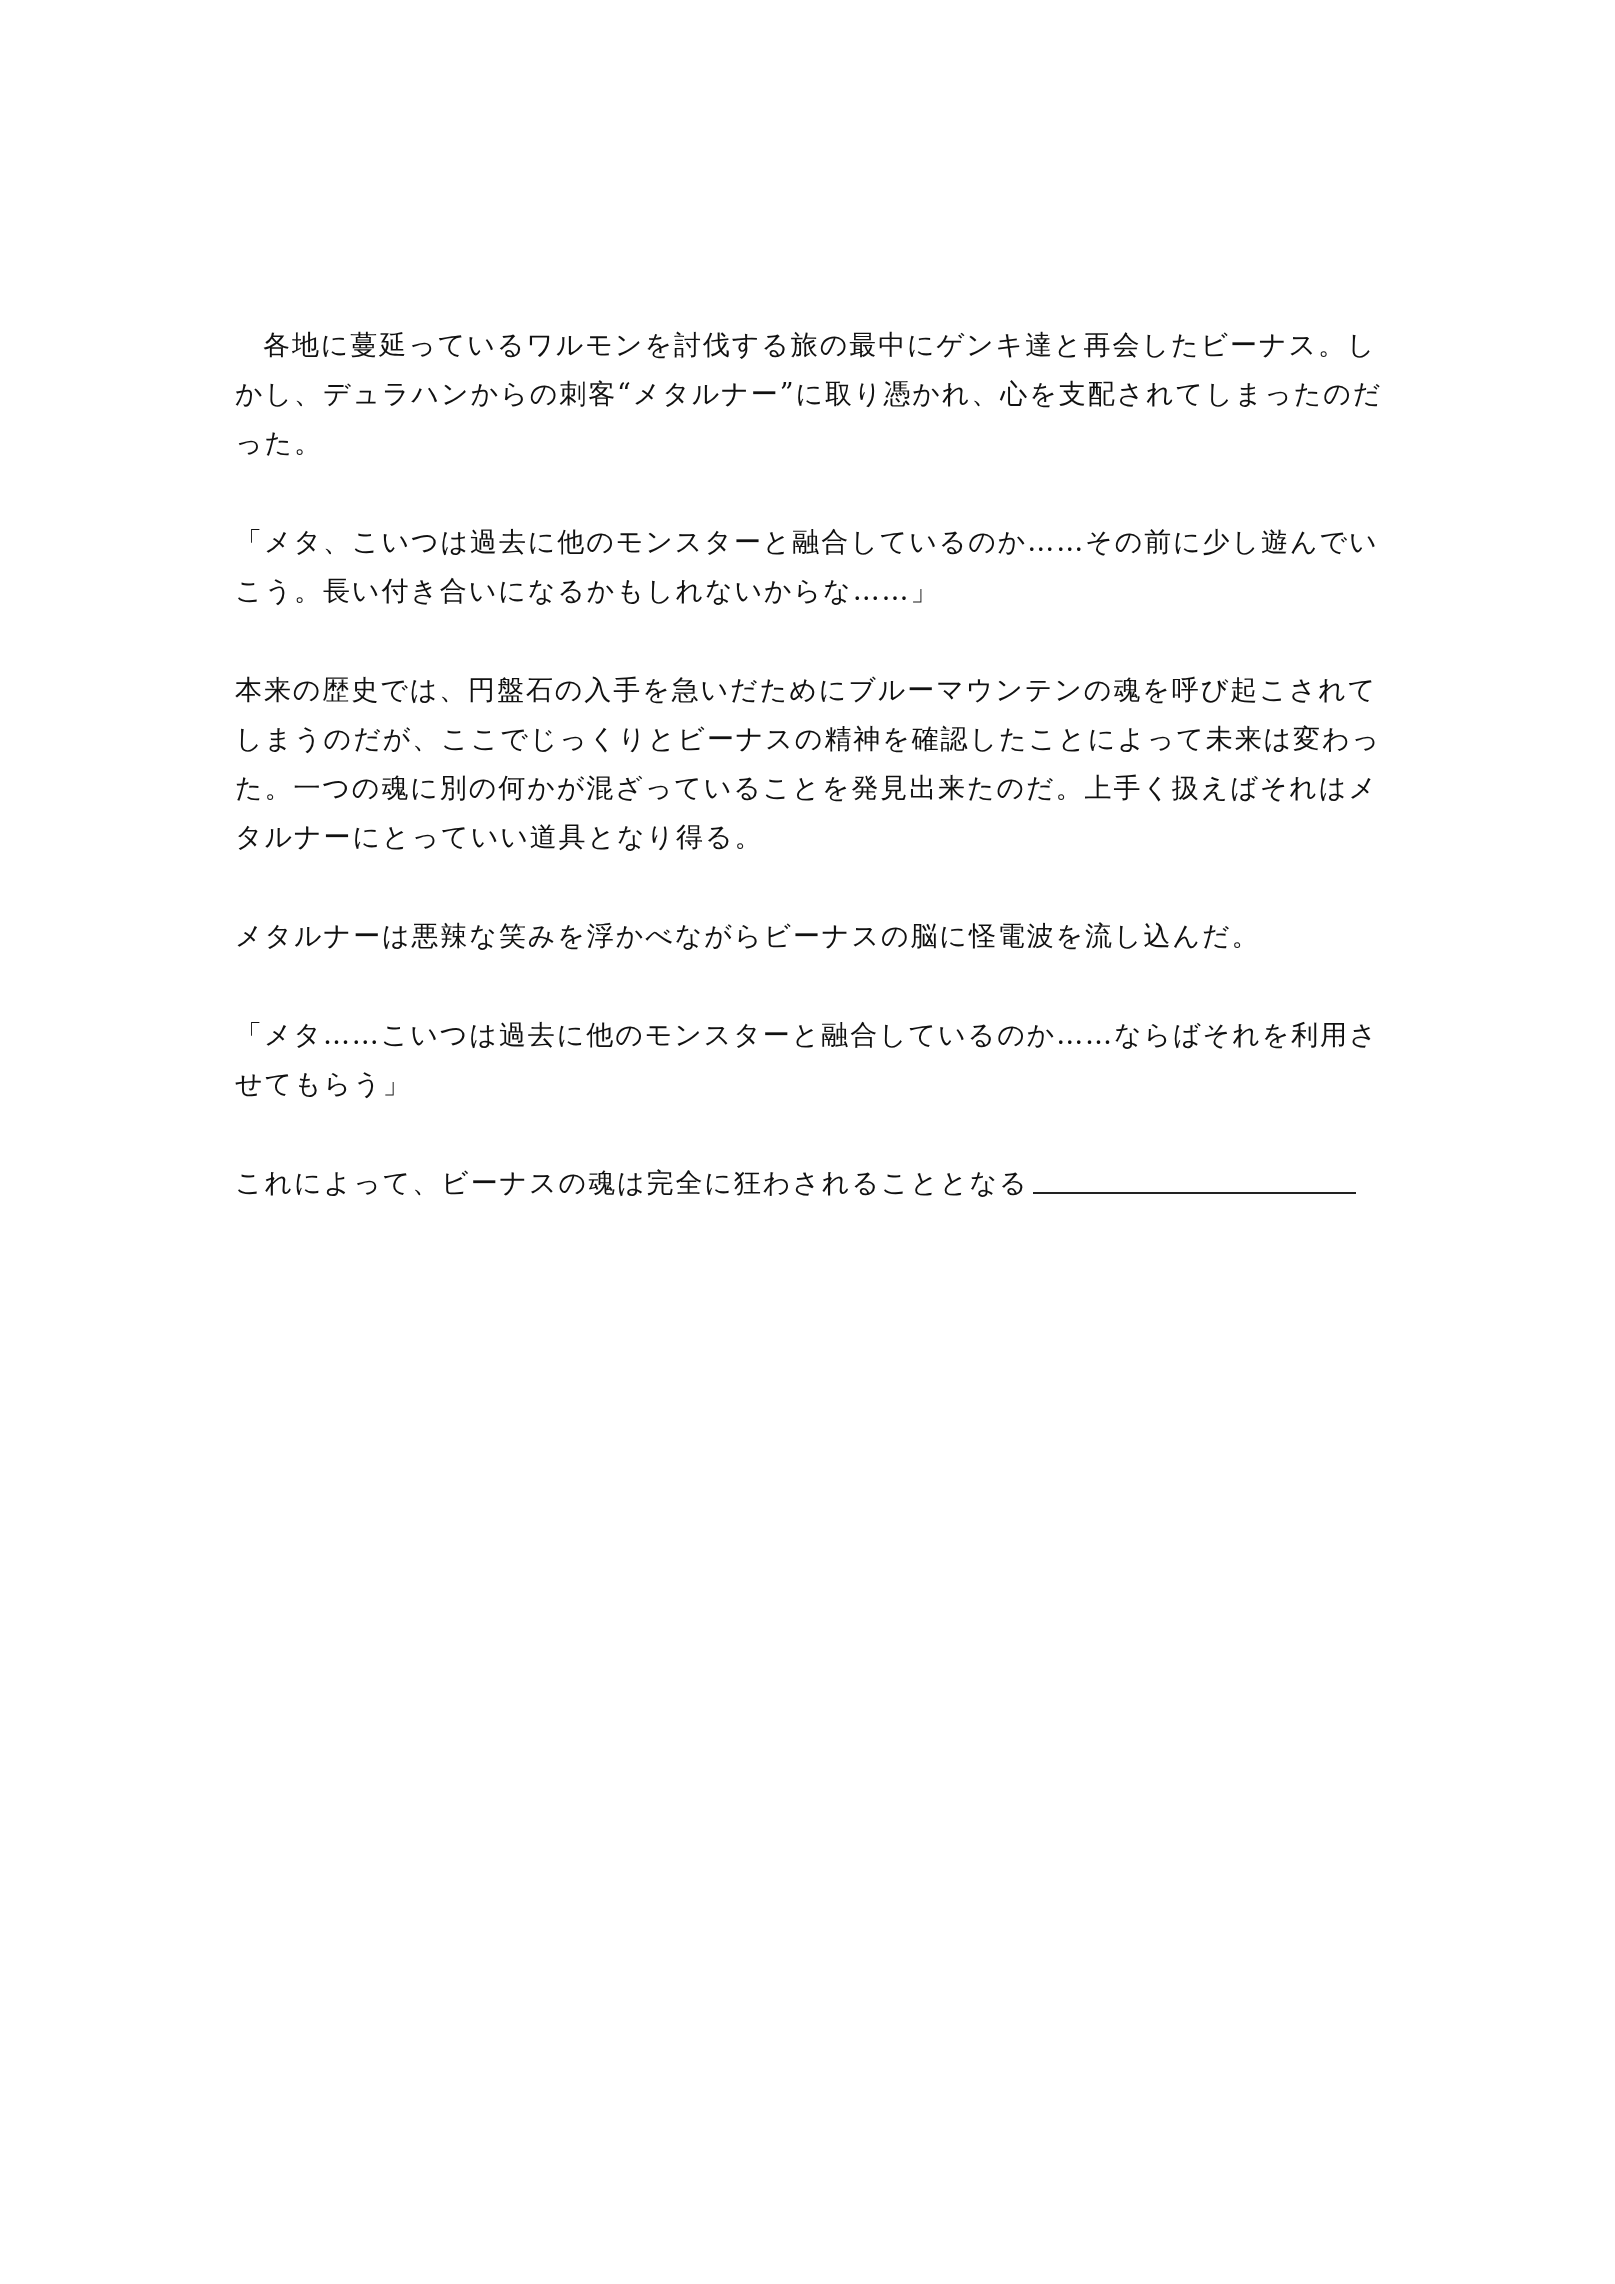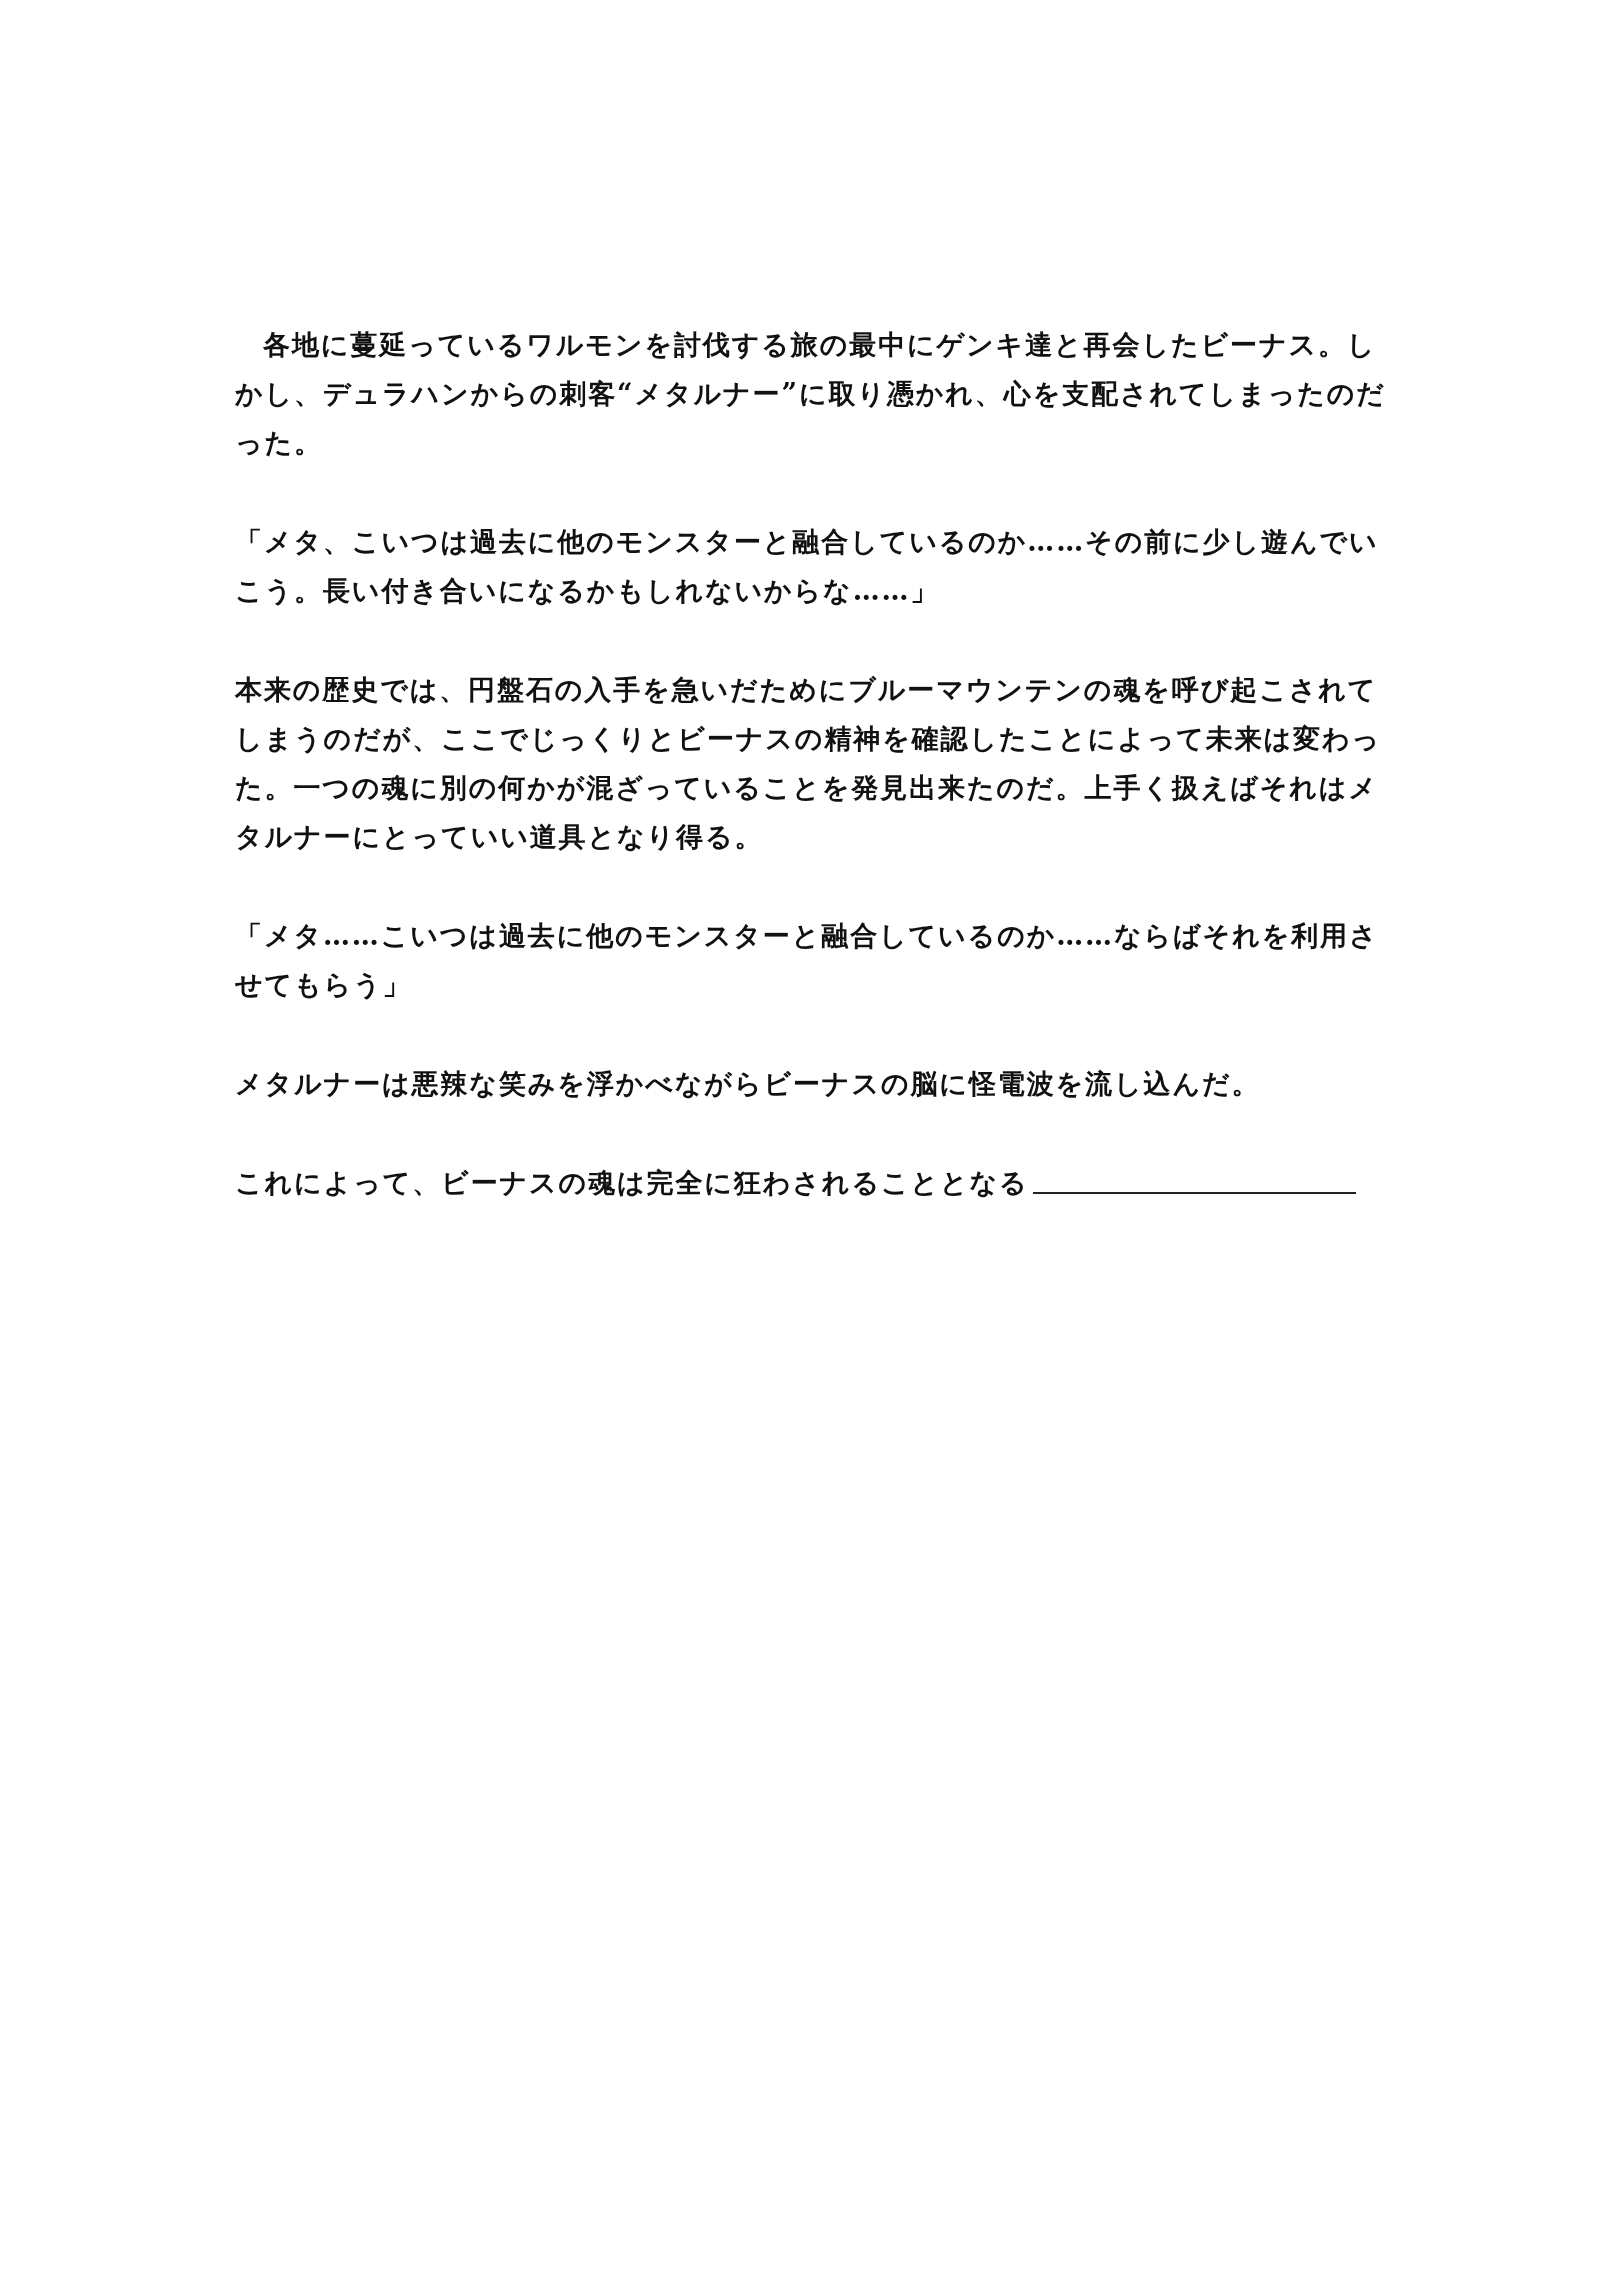--- a/index.html
+++ b/index.html
@@ -13,21 +13,20 @@
       position: relative;
       overflow: hidden;
       font-family: "DejaVu Serif", "Liberation Serif", serif;
       color: #111111;
     }
     .page {
       position: absolute;
       left: 235px;
       top: 320px;
       width: 1162px;
-      font-weight: bold;
     }
     .para {
       margin: 0 0 50px 0;
       font-size: 27px;
       line-height: 49px;
       letter-spacing: 1.9px;
       word-break: break-all;
       white-space: normal;
     }
     .para.indent {
@@ -44,17 +43,17 @@
       top: 1.5px;
     }
   </style>
 </head>
 <body>
 
 <div class="page">
   <p class="para indent">各地に蔓延っているワルモンを討伐する旅の最中にゲンキ達と再会したビーナス。しかし、デュラハンからの刺客“メタルナー”に取り憑かれ、心を支配されてしまったのだった。</p>
   <p class="para">「メタ、こいつは過去に他のモンスターと融合しているのか……その前に少し遊んでいこう。長い付き合いになるかもしれないからな……」</p>
   <p class="para">本来の歴史では、円盤石の入手を急いだためにブルーマウンテンの魂を呼び起こされてしまうのだが、ここでじっくりとビーナスの精神を確認したことによって未来は変わった。一つの魂に別の何かが混ざっていることを発見出来たのだ。上手く扱えばそれはメタルナーにとっていい道具となり得る。</p>
+  <p class="para">メタルナーは悪辣な笑みを浮かべながらビーナスの脳に怪電波を流し込んだ。</p>
   <p class="para">「メタ……こいつは過去に他のモンスターと融合しているのか……ならばそれを利用させてもらう」</p>
-  <p class="para">メタルナーは悪辣な笑みを浮かべながらビーナスの脳に怪電波を流し込んだ。</p>
   <p class="para"><span>これによって、ビーナスの魂は完全に狂わされることとなる</span><span class="tail"></span></p>
 </div>
 
 
 </body></html>

